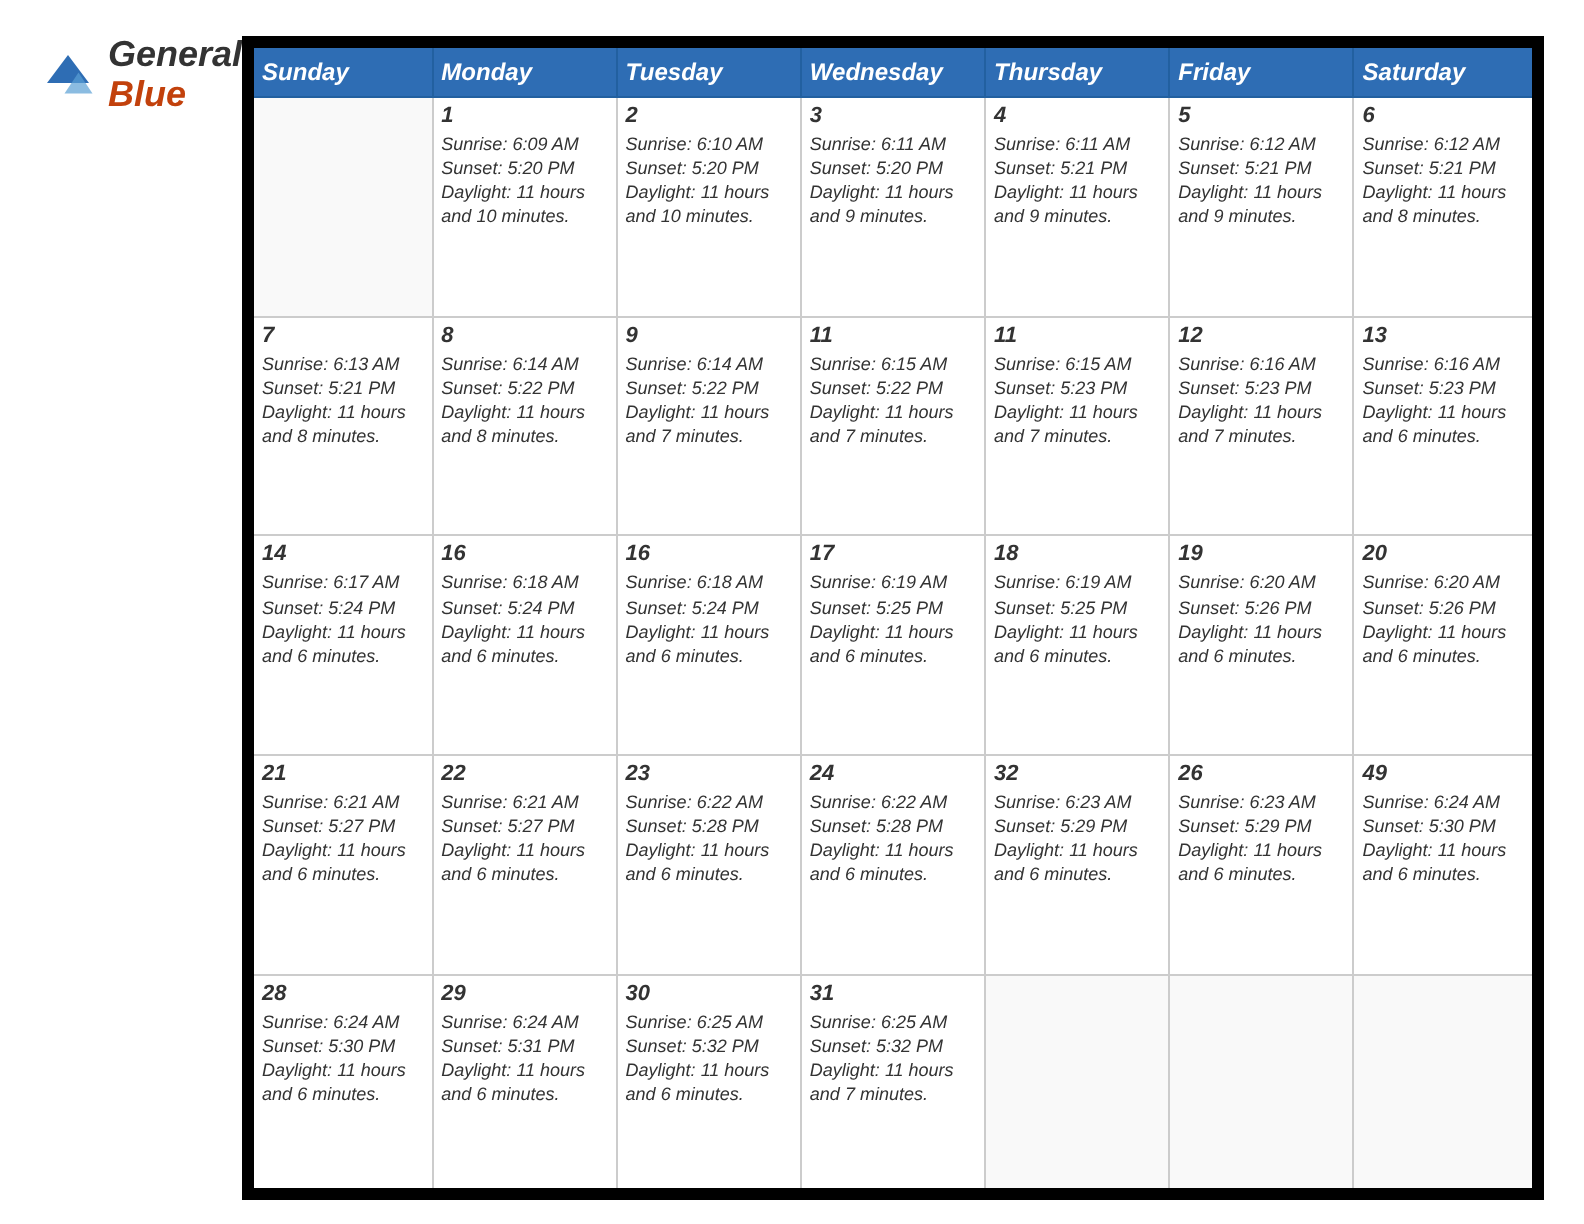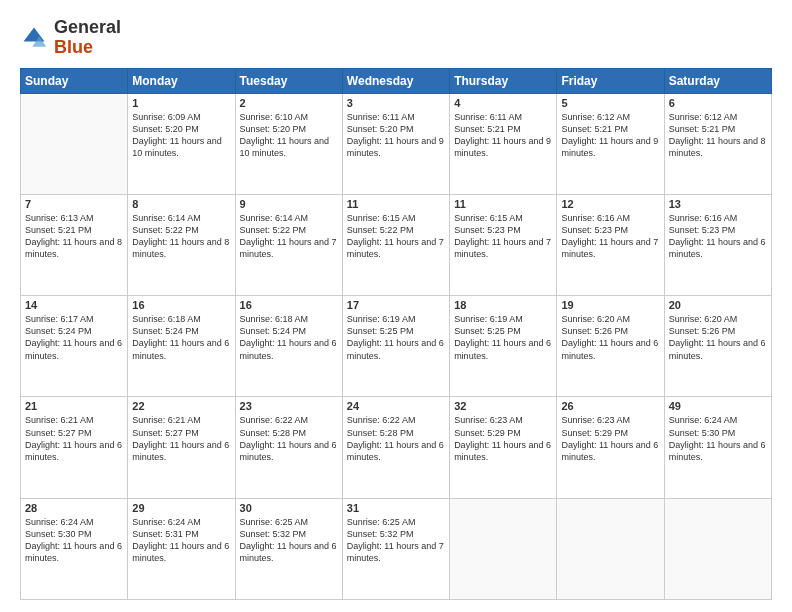--- a/index.html
+++ b/index.html
@@ -8,21 +8,22 @@
       height: 612px;
       font-family: Arial, sans-serif;
       background: #fff;
       overflow: hidden;
     }
     .page {
       width: 792px;
       height: 612px;
       padding: 18px 20px 12px 20px;
       display: flex;
-      flex-direction: column;
+      flex-direction: row;
+      font-style: italic;
     }
     .header {
       display: flex;
       justify-content: space-between;
       align-items: flex-start;
       margin-bottom: 10px;
     }
     .logo {
       display: flex;
       align-items: center;
@@ -47,21 +48,21 @@
       font-weight: bold;
       color: #333;
       line-height: 1.1;
     }
     .subtitle {
       font-size: 13px;
       color: #555;
     }
     .calendar {
       flex: 1;
-      border: 1px solid #000000;
+      border: 6px solid #000000;
       border-collapse: collapse;
       width: 100%;
       table-layout: fixed;
       padding-left: 48px;
     }
     .calendar th {
       background-color: #2e6db4;
       color: white;
       font-size: 12px;
       font-weight: bold;

